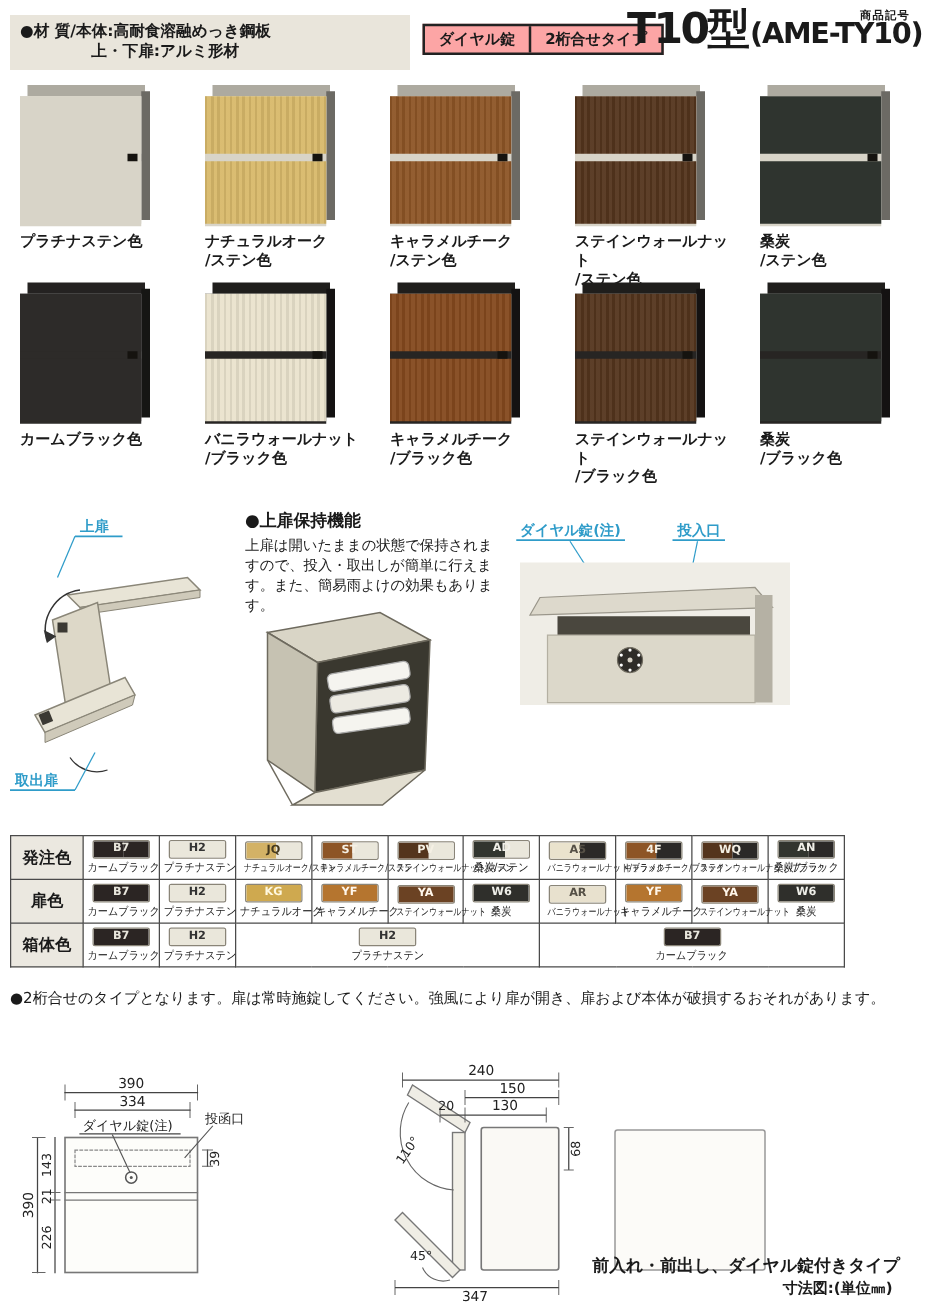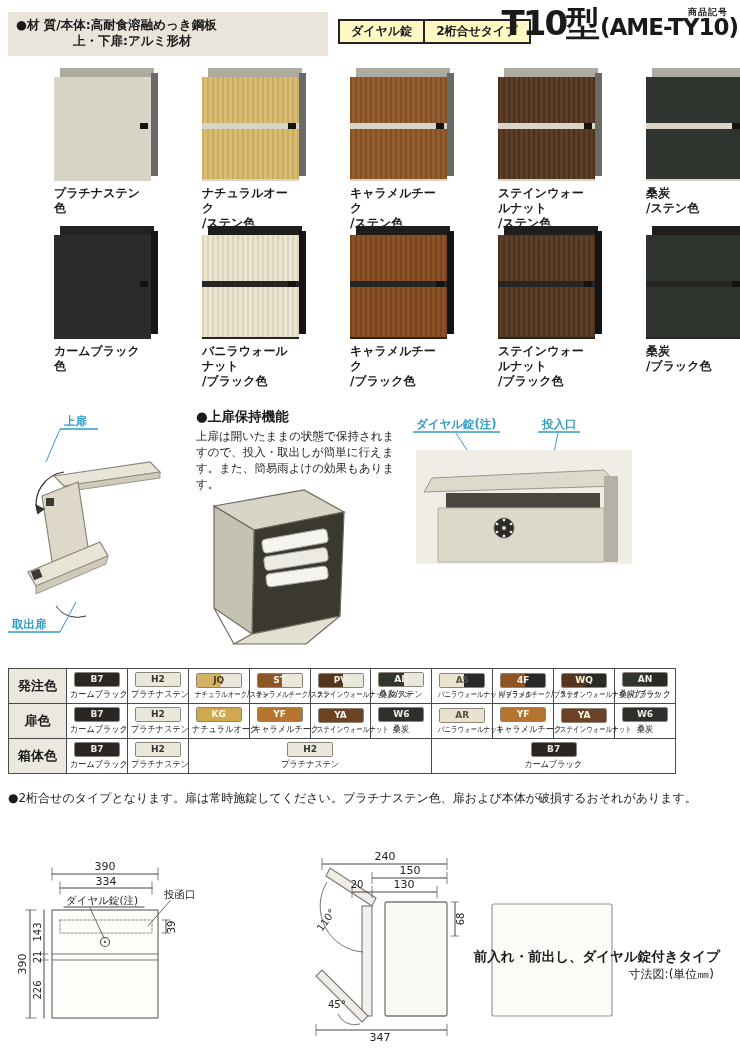--- a/index.html
+++ b/index.html
@@ -3,34 +3,34 @@
 <meta charset="utf-8">
 <style>
   html,body{margin:0;padding:0;}
   body{font-family:"DejaVu Sans","Liberation Sans",sans-serif;background:#fff;color:#1a1a1a;}
   .page{position:relative;width:740px;height:1052px;background:#fff;overflow:hidden;}
   svg text{font-family:"DejaVu Sans","Liberation Sans",sans-serif;}
 
   
   .mat-box{position:absolute;left:8px;top:12px;width:320px;height:44px;background:#e9e5db;box-sizing:border-box;padding:5px 8px;font-size:12.5px;font-weight:bold;line-height:1.3;}
   .mat-box .l2{padding-left:57px;}
-  .spec-badge{position:absolute;left:338px;top:19px;display:flex;border:2px solid #222;background:#fef9c3;font-size:12px;font-weight:bold;}
+  .spec-badge{position:absolute;left:338px;top:19px;display:flex;border:2px solid #222;background:#fca5a5;font-size:12px;font-weight:bold;}
   .spec-badge span{padding:2px 11px;}
   .spec-badge span+span{border-left:2px solid #222;}
   .prod-title{position:absolute;right:2px;top:6px;display:flex;align-items:flex-end;white-space:nowrap;}
   .prod-title .model{font-size:34px;font-weight:900;letter-spacing:-2px;line-height:1;}
   .code-wrap{position:relative;margin-left:2px;}
   .code-wrap .code{font-size:23px;font-weight:900;letter-spacing:-1px;line-height:1.1;}
   .code-wrap .code-label{position:absolute;top:-9px;right:10px;font-size:9px;font-weight:bold;letter-spacing:1px;}
 
   
   .sw-row{position:absolute;left:0;width:740px;display:flex;}
   .sw-row1{top:62px;}
   .sw-row2{top:220px;}
-  .sw-cell{width:148px;box-sizing:border-box;padding-left:38px;}
+  .sw-cell{width:148px;box-sizing:border-box;}
   .mb{position:relative;width:104px;height:114px;margin:6px 0 4px 16px;}
   .mb-top{position:absolute;left:6px;top:0;width:94px;height:9px;filter:brightness(.8);}
   .mb-side{position:absolute;right:0;top:5px;width:7px;height:103px;filter:brightness(.5);}
   .mb-front{position:absolute;left:0;top:9px;width:97px;height:104px;}
   .mb-front .d1{position:absolute;left:0;top:0;width:100%;height:46px;}
   .mb-front .d2{position:absolute;left:0;top:52px;width:100%;height:50px;}
   .mb-front .notch{position:absolute;right:3px;top:46px;width:8px;height:6px;background:#15130f;}
   .wood .d1,.wood .d2{background-image:repeating-linear-gradient(90deg,rgba(0,0,0,.07) 0 2px,rgba(255,255,255,.05) 2px 5px);}
   .sw-label{margin-left:16px;font-size:12px;font-weight:bold;line-height:1.25;}
 
@@ -51,23 +51,23 @@
   .chip{position:relative;display:flex;width:44px;height:13px;margin:1px auto 1px;border:1px solid #8a8578;border-radius:2px;overflow:hidden;align-items:flex-end;}
   .chip .half{flex:1 1 auto;height:100%;}
   .chip .h55{flex:0 0 55%;}
   .chip .code{position:absolute;left:0;top:0;width:100%;height:100%;font-size:9px;line-height:13px;font-weight:bold;text-align:center;}
   .lbl-m{display:block;font-size:9px;white-space:nowrap;transform:scaleX(.9);transform-origin:center;}
   .lbl-s{display:block;font-size:8px;white-space:nowrap;transform:scaleX(.8);transform-origin:center;}
 
   
   .note-line{position:absolute;left:8px;top:790px;font-size:12px;}
   .dims-svg{position:absolute;left:0;top:842px;}
-  .dim-caption{position:absolute;right:20px;top:948px;text-align:right;}
+  .dim-caption{position:absolute;right:20px;top:1004px;text-align:right;}
   .dim-caption .c1{font-size:13.5px;font-weight:bold;}
-  .dim-caption .c2{font-size:12px;padding-right:6px;}
+  .dim-caption .c2{font-size:12px;padding-right:6px;font-weight:bold;}
   .blue{fill:#2f9cc9;}
 </style>
 </head>
 <body>
 
 <div class="page">
 
   <div class="mat-box">
     <div class="l1">●材 質/本体:高耐食溶融めっき鋼板</div>
     <div class="l2">上・下扉:アルミ形材</div>
@@ -490,21 +490,21 @@
             <span class="chip">
               <span class="half" style="background-color: rgb(43, 37, 35);"></span>
               <span class="code" style="color: rgb(232, 230, 220);">B7</span>
             </span>
             <span class="lbl-m">カームブラック</span>
           </td>
     </tr>
   </tbody>
     </table>
 
-  <div class="note-line">●2桁合せのタイプとなります。扉は常時施錠してください。プラチナステン色、扉および本体が破損するおそれがあります。</div>
+  <div class="note-line">●2桁合せのタイプとなります。扉は常時施錠してください。強風により扉が開き、扉および本体が破損するおそれがあります。</div>
 
   <svg class="dims-svg" width="740" height="200" viewBox="0 0 740 200">
 
     <g stroke-linecap="square">
       <rect x="52" y="68" width="106" height="108" fill="#fdfdfa" stroke="#777" stroke-width="1.3"></rect>
       <line x1="52" y1="112" x2="158" y2="112" stroke="#777" stroke-width="1"></line>
       <line x1="52" y1="118" x2="158" y2="118" stroke="#777" stroke-width="1"></line>
       <rect x="60" y="78" width="92" height="13" fill="none" stroke="#888" stroke-width="1" stroke-dasharray="2 2"></rect>
       <circle cx="105" cy="100" r="4.5" fill="none" stroke="#555" stroke-width="1.2"></circle>
       <circle cx="105" cy="100" r="1.2" fill="#555"></circle>

